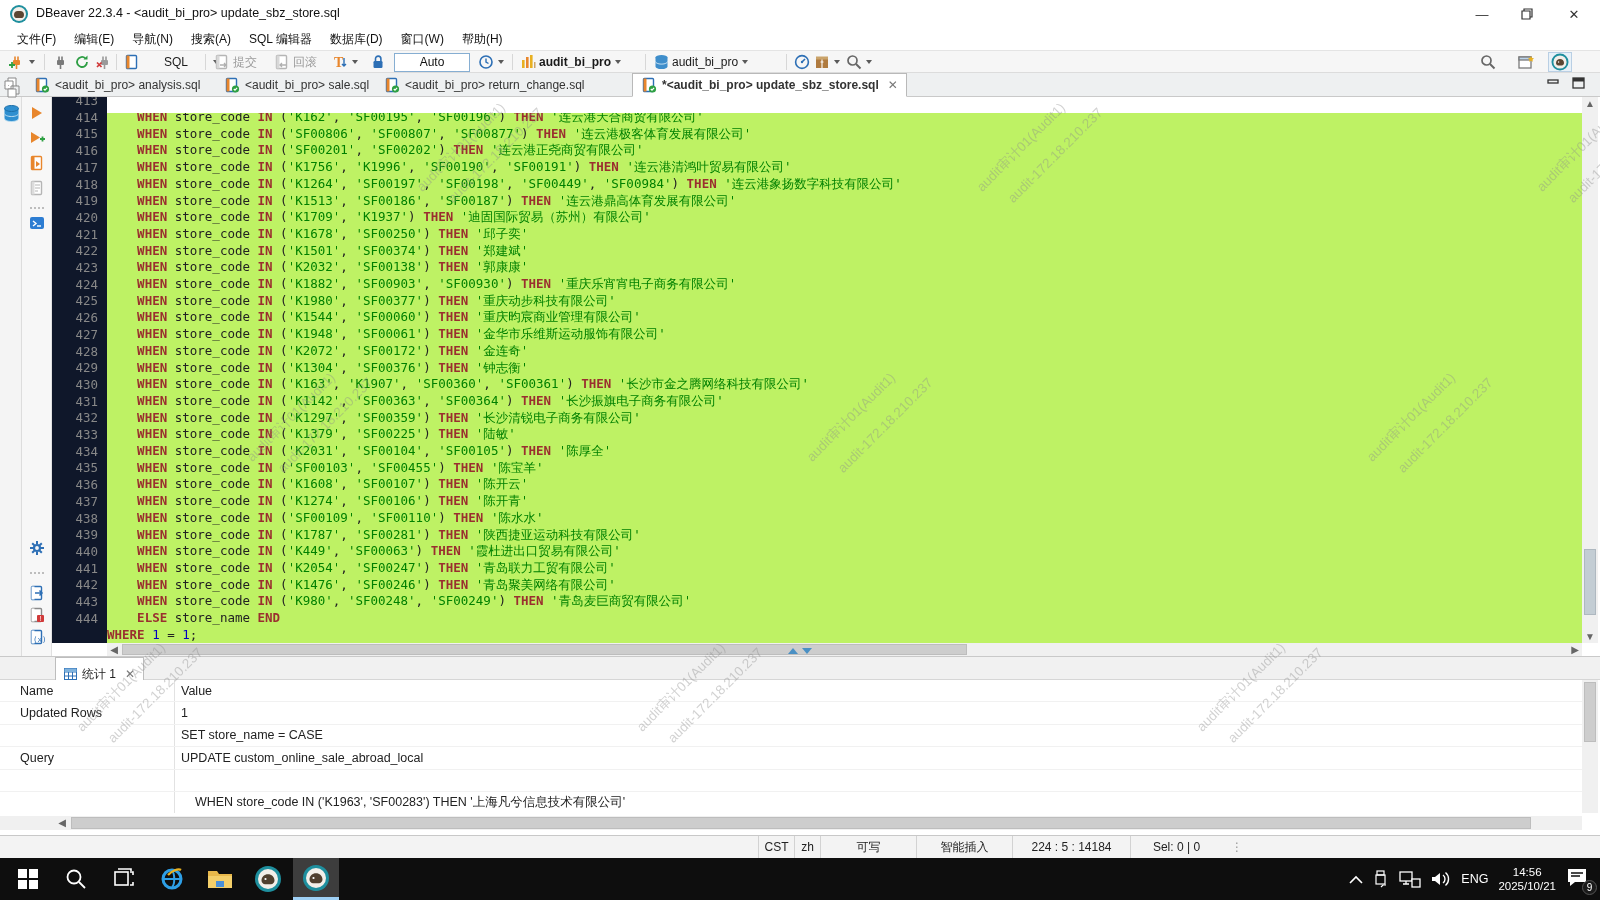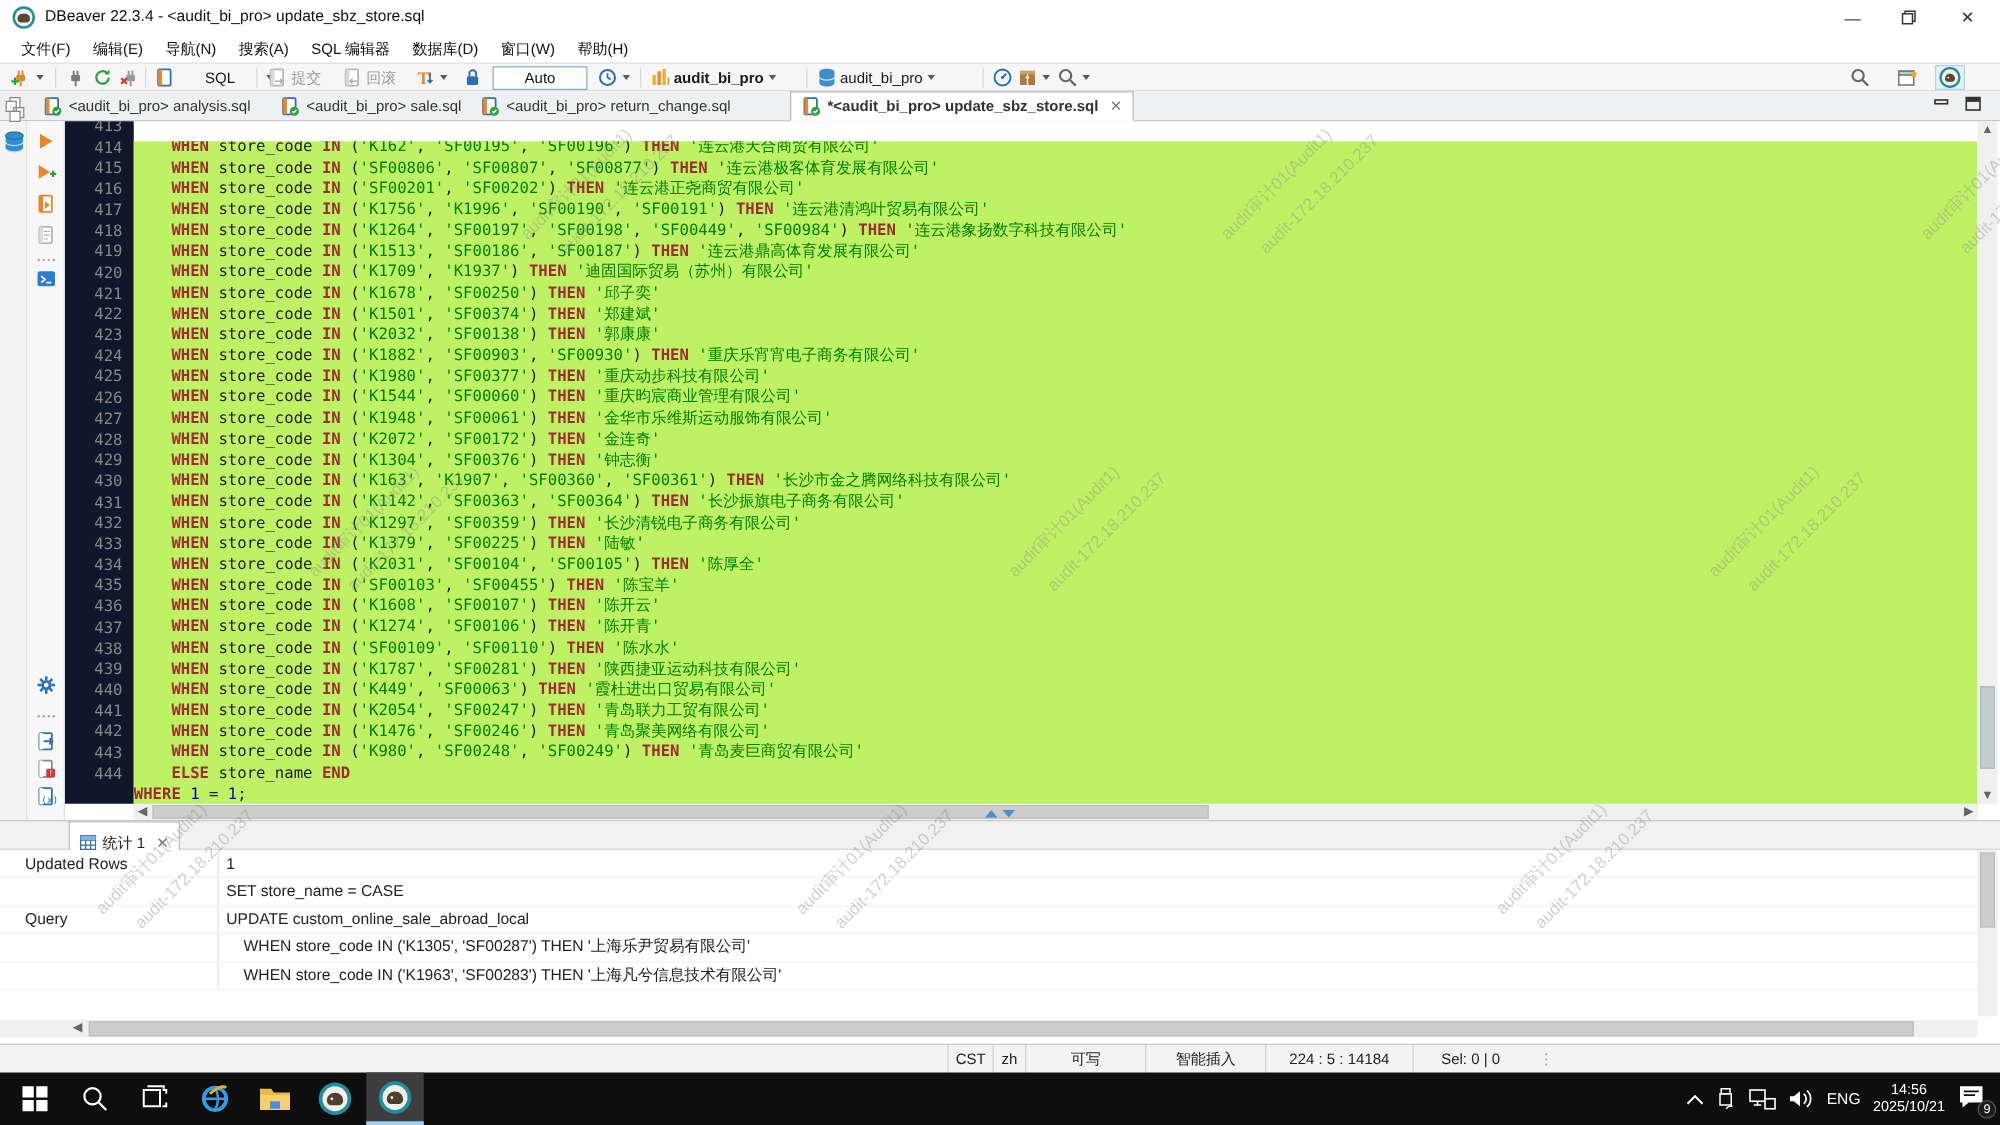--- a/index.html
+++ b/index.html
@@ -545,34 +545,37 @@
         <rect x="0.5" y="0.5" width="12" height="11" fill="#fff" stroke="#2d6fb5"></rect>
         <path d="M0.5 4h12M0.5 8h12M4.5 0.5v11M8.5 0.5v11" stroke="#2d6fb5"></path>
         <rect x="0.5" y="0.5" width="12" height="3.5" fill="#7fb2dd"></rect>
       </svg>
     <span>统计 1</span>
     <span class="tab-close">✕</span>
   </div>
 </div>
 <div class="abs" id="results-table">
     <div class="r-row">
+      <div class="r-name">Name</div>
+      <div class="r-value">Value</div>
+    </div>
+    <div class="r-row">
       <div class="r-name">Updated Rows</div>
       <div class="r-value">1</div>
     </div>
     <div class="r-row">
       <div class="r-name"></div>
       <div class="r-value">SET store_name = CASE</div>
     </div>
     <div class="r-row">
       <div class="r-name">Query</div>
       <div class="r-value">UPDATE custom_online_sale_abroad_local</div>
     </div>
     <div class="r-row">
       <div class="r-name"></div>
-      <div class="r-value">    WHEN store_code IN ('K1305', 'SF00287') THEN '上海乐尹贸易有限公司'</div>
     </div>
     <div class="r-row">
       <div class="r-name"></div>
       <div class="r-value">    WHEN store_code IN ('K1963', 'SF00283') THEN '上海凡兮信息技术有限公司'</div>
     </div>
   </div>
 <div class="abs sb-track" id="res-hscroll">
   <div class="abs sb-arrow" style="left:55px;width:14px;line-height:14px">◀</div>
   <div class="abs sb-thumb" style="left:71px;top:1px;width:1460px;height:12px"></div>
 </div>

